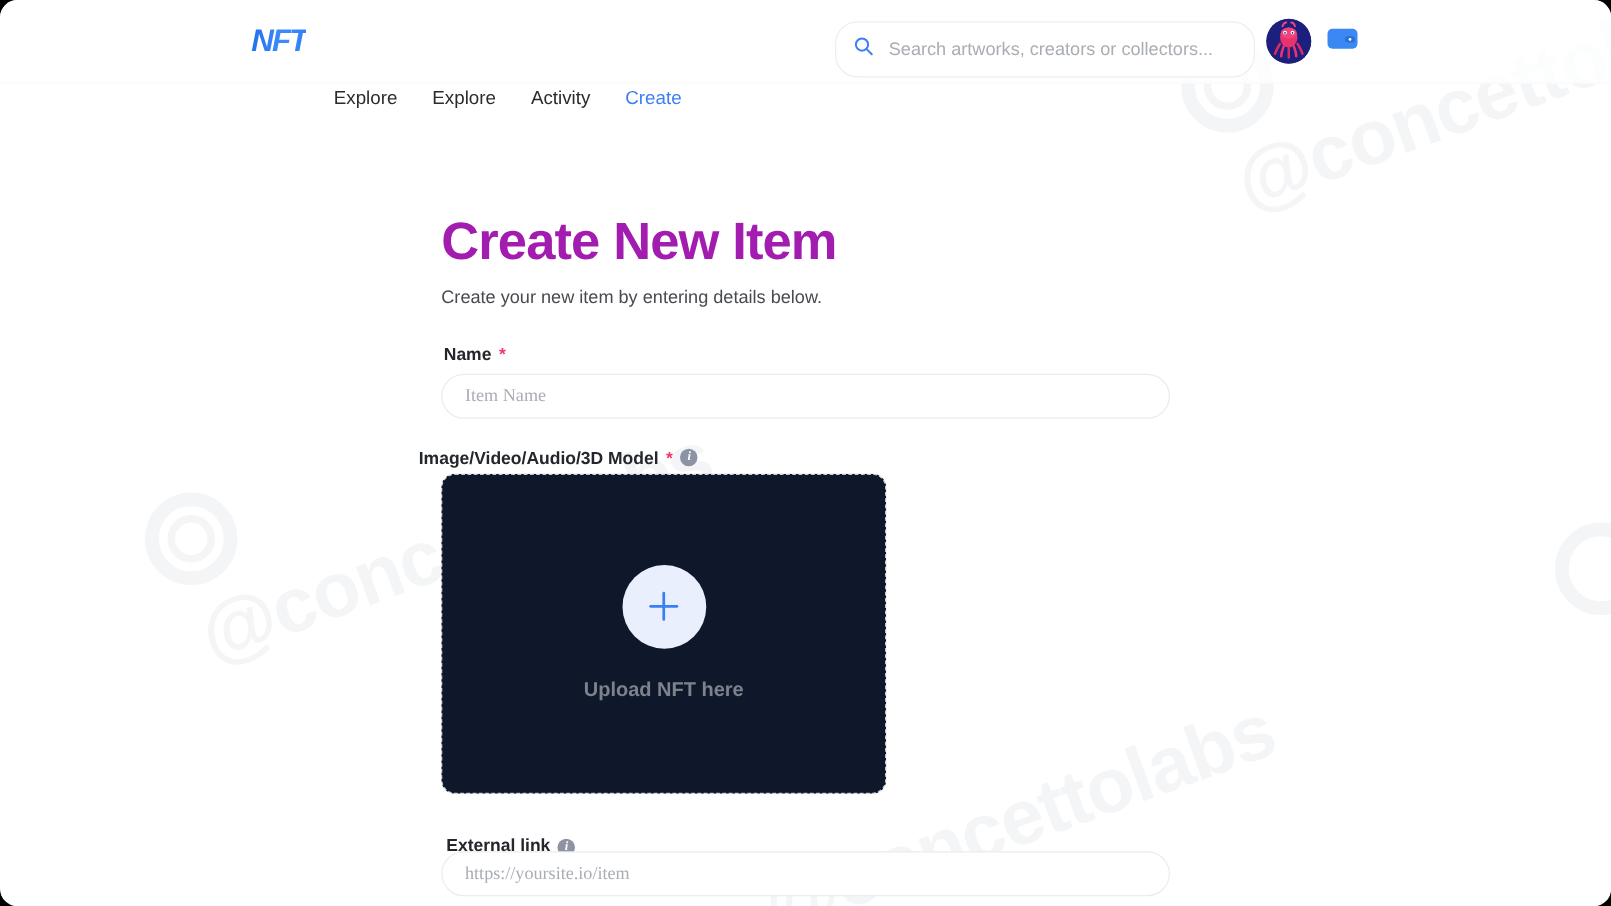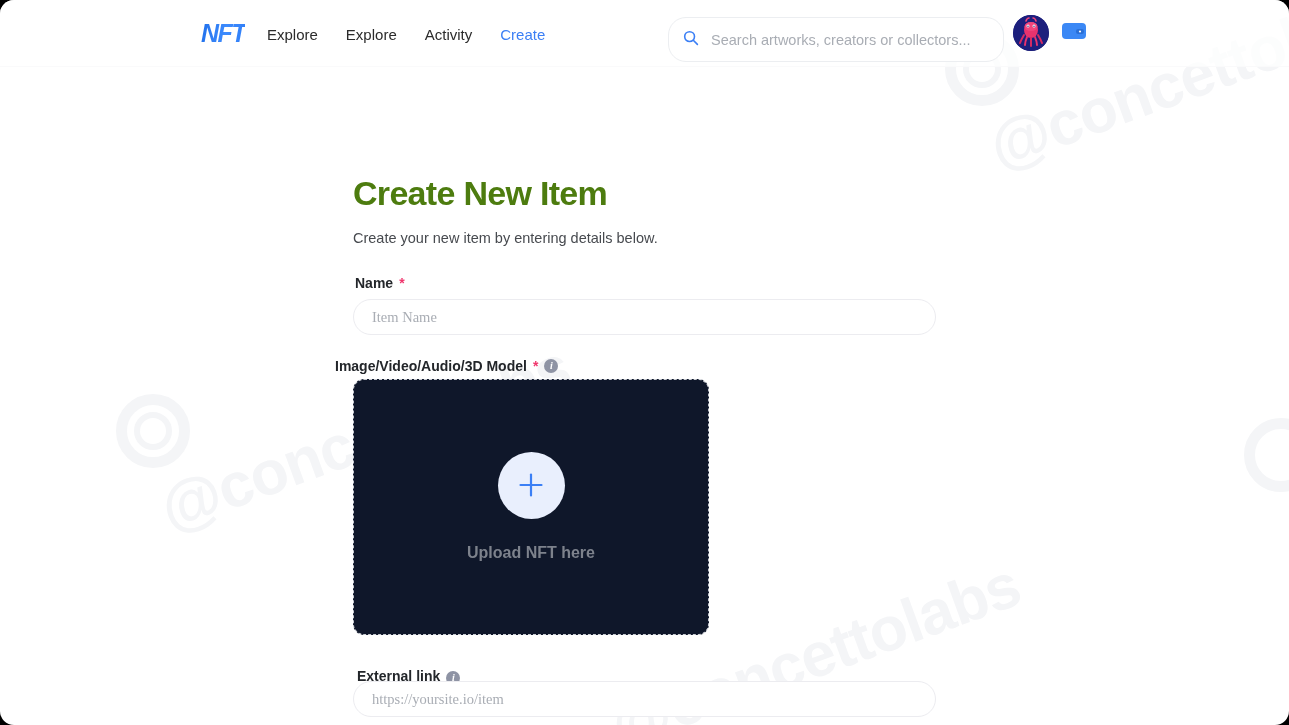--- a/index.html
+++ b/index.html
@@ -77,20 +77,21 @@
     top: 25px;
     display: flex;
     gap: 28px;
     align-items: center;
   }
   .nav a {
     font-size: 15px;
     color: #2b2b2b;
     text-decoration: none;
     line-height: 20px;
+    margin-top: 44px;
   }
   .nav a.active { color: #3b7ff5; }
 
   .search-wrap {
     position: absolute;
     left: 668px;
     top: 17px;
     width: 336px;
     height: 45px;
     border: 1px solid #eceef1;
@@ -138,23 +139,23 @@
   
   .main {
     position: relative;
     padding: 0;
     z-index: 4;
   }
   .page-title {
     position: absolute;
     left: 353px;
     top: 104px;
-    font-size: 34px;
+    font-size: 42px;
     font-weight: 800;
-    color: #4d7c0f;
+    color: #a21caf;
     letter-spacing: -0.7px;
     line-height: 44px;
     margin: 0;
   }
   .page-sub {
     position: absolute;
     left: 353px;
     top: 162px;
     font-size: 14.5px;
     color: #474a4f;

